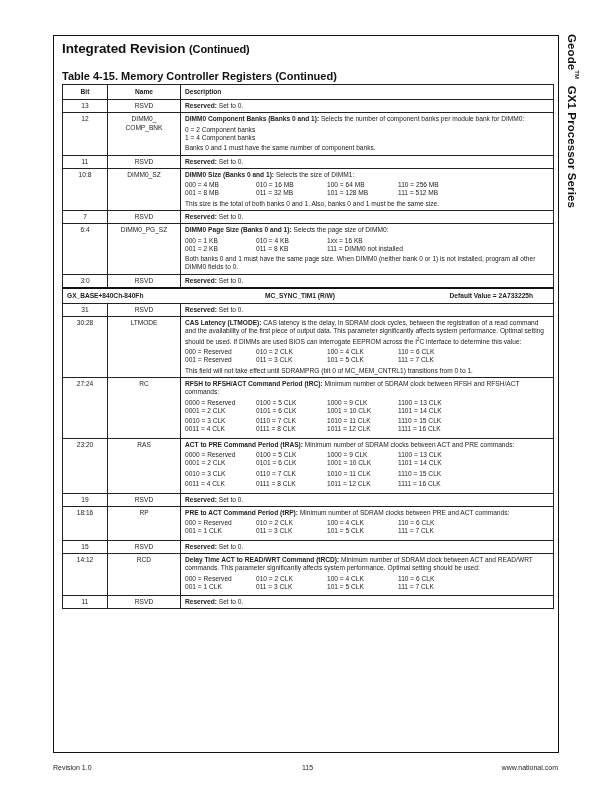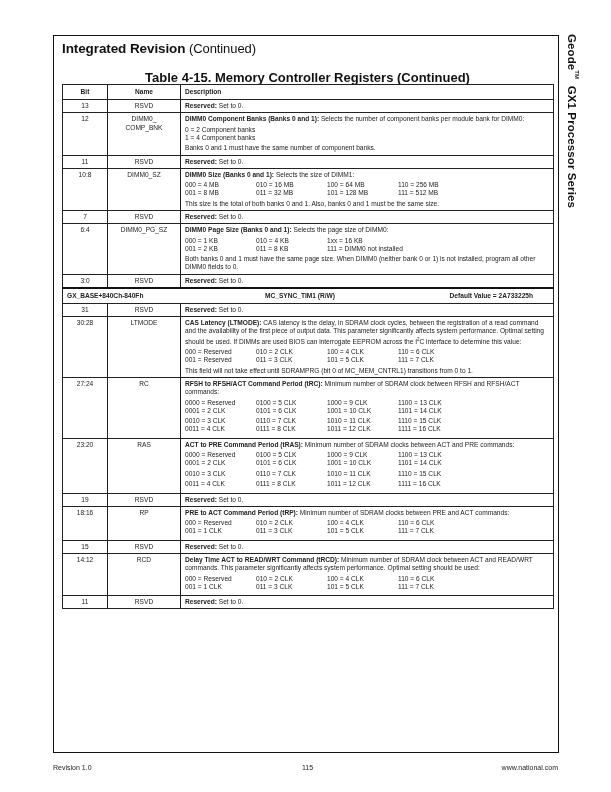--- a/index.html
+++ b/index.html
@@ -7,25 +7,25 @@
   body { position: relative; font-family: "Liberation Sans", sans-serif; color: #1a1a1a; }
 
   .frame {
     position: absolute; left: 53px; top: 35px; width: 506px; height: 718px;
     border: 1px solid #111;
   }
   .section-title {
     position: absolute; left: 62px; top: 41px;
     font-size: 13.5px; font-weight: bold; color: #111; letter-spacing: -0.1px;
   }
-  .section-title .cont { font-size: 13px; font-weight: normal; }
+  .section-title .cont { font-size: 11px; font-weight: bold; }
 
   .table-caption {
     position: absolute; left: 62px; width: 491px; top: 70px;
-    text-align: center; font-size: 13px; font-weight: bold; color: #111;
+    text-align: left; font-size: 11px; font-weight: bold; color: #111;
   }
 
   .side-title {
     position: absolute; left: 566px; top: 34px;
     writing-mode: vertical-rl; transform-origin: center;
     font-size: 11.5px; font-weight: bold; color: #111; letter-spacing: 0.1px;
     white-space: nowrap;
   }
   .side-title sup { font-size: 6px; vertical-align: super; }
 

